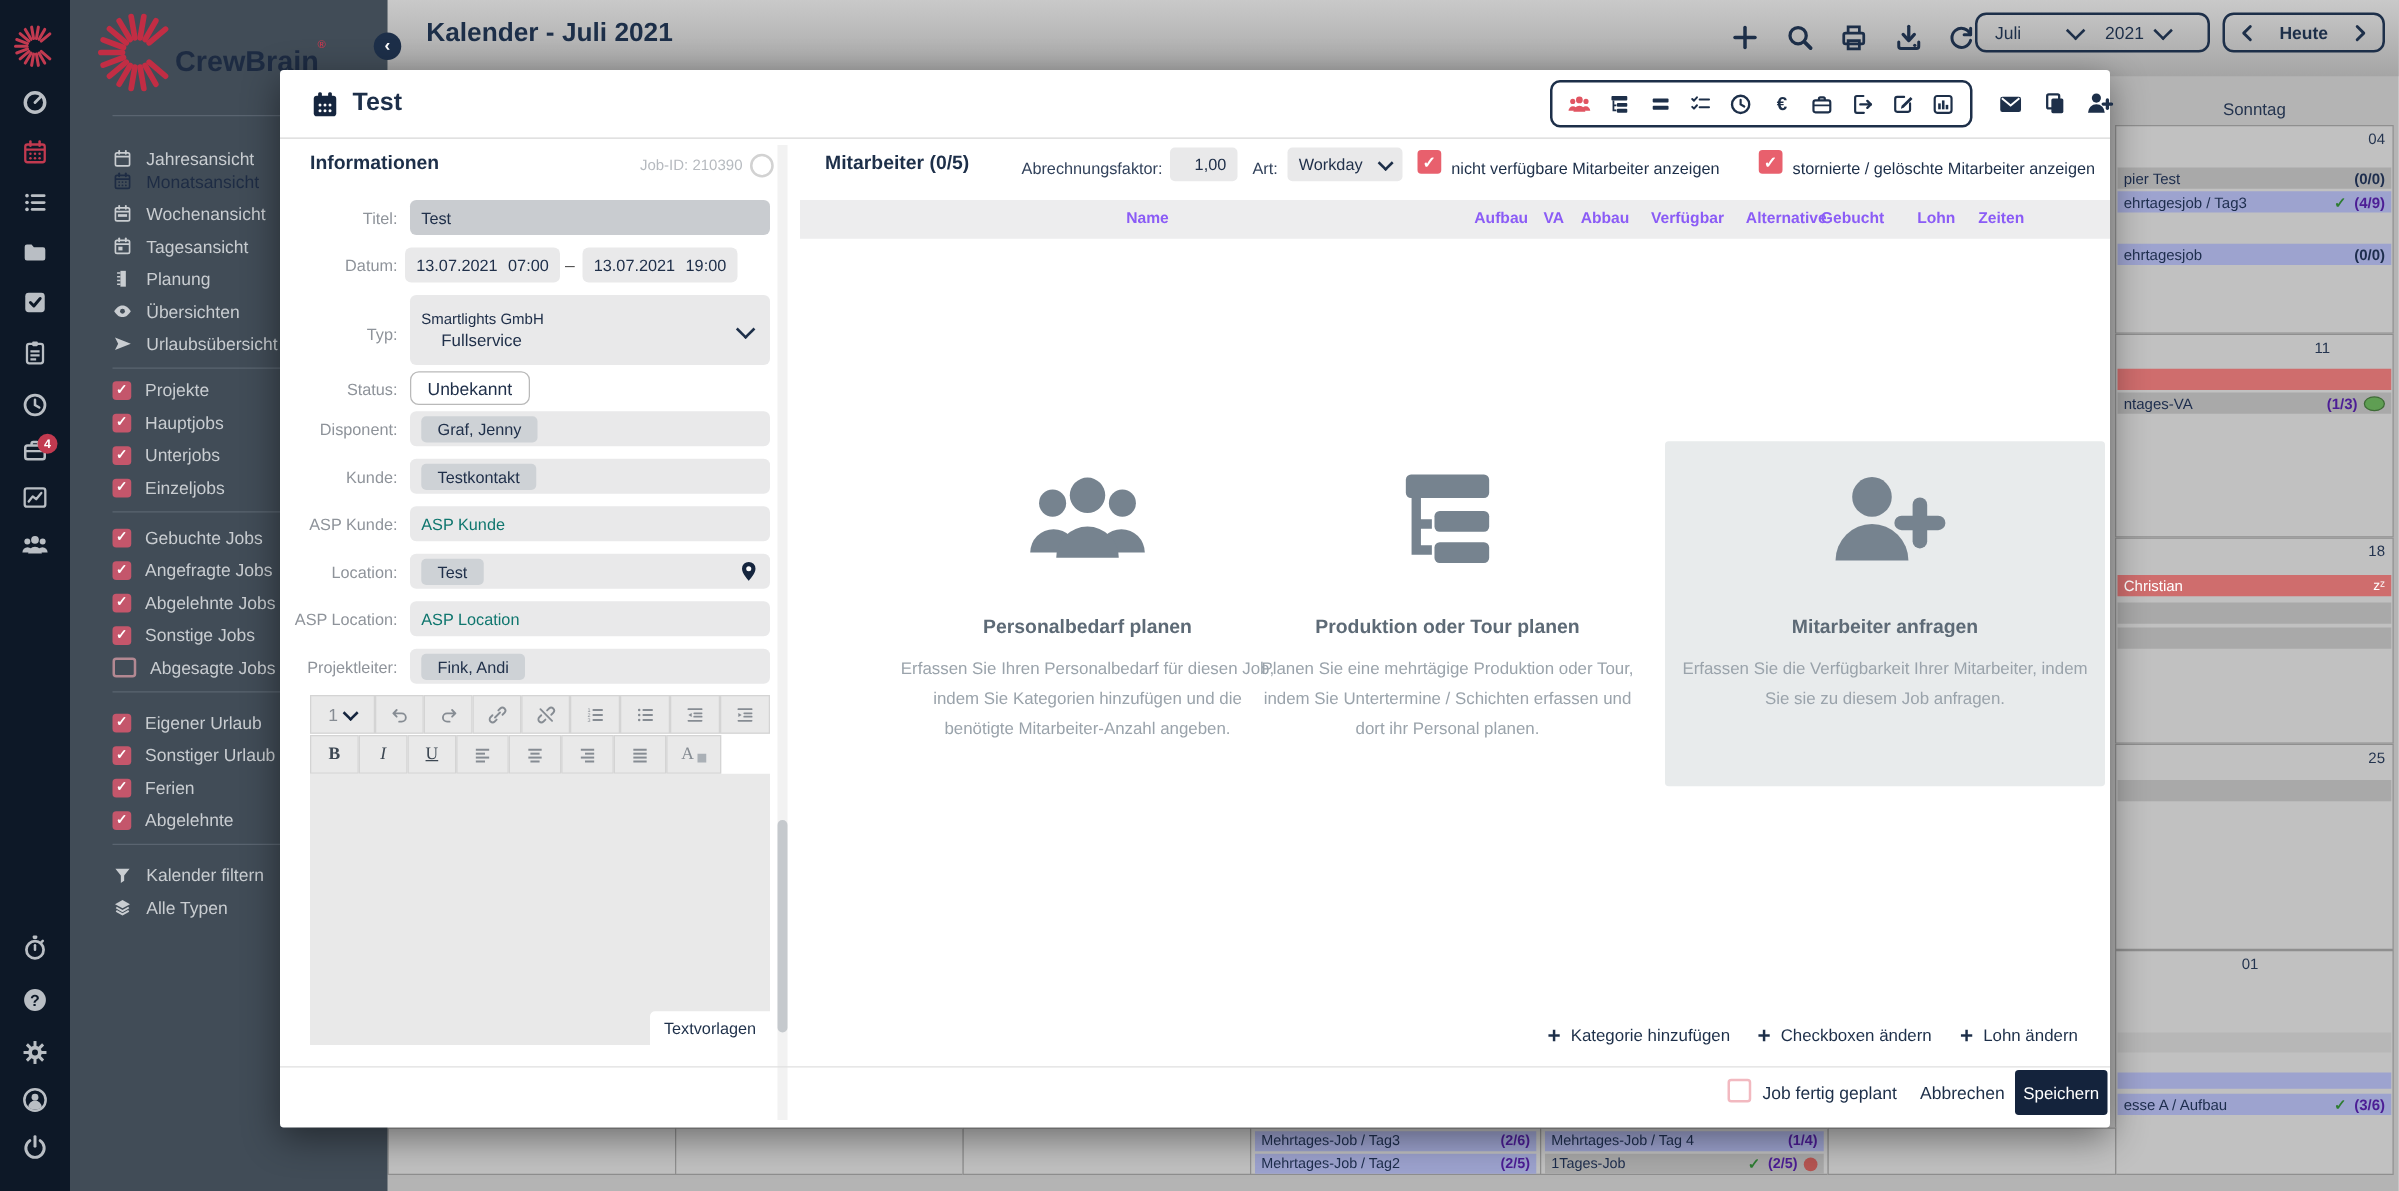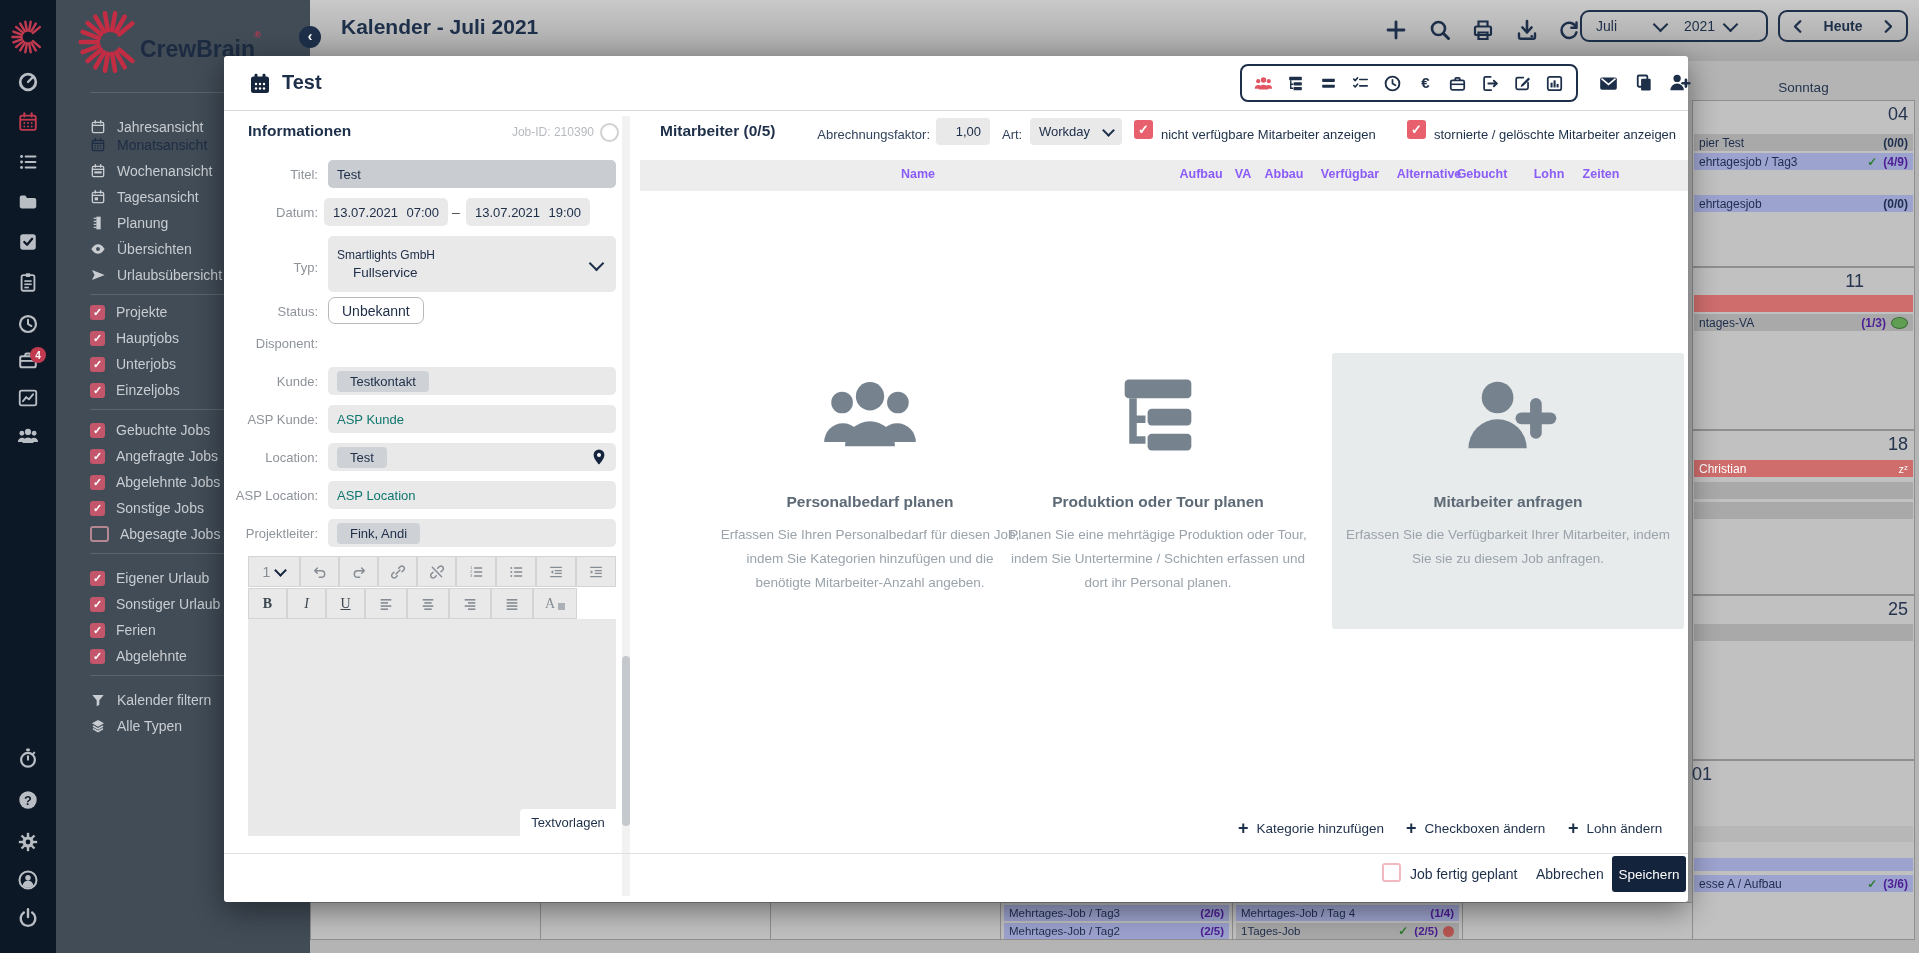--- a/index.html
+++ b/index.html
@@ -31,21 +31,21 @@
           background:linear-gradient(#c9c9c9,#a5a5a5);z-index:2}
   .htitle{position:absolute;left:31px;top:15px;font-size:21px;font-weight:bold;color:#1d2f49}
   .hic{position:absolute;top:18px;width:24px;height:24px;color:#1d2f49;cursor:pointer}
   .hbox{position:absolute;top:10px;height:32px;border:2px solid #1d2f49;border-radius:9px;
         display:flex;align-items:center;box-sizing:border-box;font-size:14px;color:#1d2f49}
   .chip-collapse{position:absolute;left:299px;top:26px;width:22px;height:22px;border-radius:50%;
         background:#1d2f49;color:#fff;z-index:6;display:flex;align-items:center;justify-content:center;
         font-size:14px;font-weight:bold;line-height:1;padding-bottom:2px;box-sizing:border-box}
   
   .ccell{position:absolute;background:#c1c1c1;border:1px solid #8f8f8f;box-sizing:border-box;z-index:1}
-  .dnum{position:absolute;font-size:18px;color:#24344f;z-index:2}
+  .dnum{position:absolute;font-size:12px;color:#24344f;z-index:2}
   .crow{position:absolute;height:17px;display:flex;align-items:center;padding:0 5px;
         font-size:12px;color:#1d2d4d;box-sizing:border-box;z-index:2;overflow:hidden;white-space:nowrap}
   .crow .t{flex:1 1 auto;overflow:hidden}
   .lav{background:#9da3cf}
   .grow{background:#a9a9a9}
   .glight{background:#b7b7b7}
   .redband{background:#cf6d6d;color:#fff}
   .cnt{font-weight:bold;margin-left:6px}
   .rd{color:#4c1d95}.nv{color:#1d2d4d}
   .gtick{color:#2e7d32;font-weight:bold;font-size:12px;margin-left:6px}
@@ -698,21 +698,21 @@
     <span style="margin-left:auto;font-size:11px">zᶻ</span>
   </div>
 <div class="crow grow" style="left:1694px;top:482px;width:219px"></div>
 <div class="crow grow" style="left:1694px;top:502px;width:219px"></div>
 
 <div class="ccell" style="left:1692px;top:595px;width:223px;height:165px"></div>
 <div class="dnum" style="left:1692px;top:599px;width:216px;text-align:right">25</div>
 <div class="crow grow" style="left:1694px;top:624px;width:219px"></div>
 
 <div class="ccell" style="left:1692px;top:760px;width:223px;height:180px"></div>
-<div class="dnum" style="left:1692px;top:764px;width:216px;text-align:left">01</div>
+<div class="dnum" style="left:1692px;top:764px;width:216px;text-align:center">01</div>
 <div class="crow glight" style="left:1694px;top:826px;width:219px;height:16px"></div>
 <div class="crow lav" style="left:1694px;top:858px;width:219px;height:13px"></div>
 <div class="crow lav" style="left:1694px;top:875px;width:219px">
     <span class="t">esse A / Aufbau</span>
     <span class="gtick">✓</span>
     <span class="cnt rd">(3/6)</span>
   </div>
 
 <div class="ccell" style="left:310px;top:902px;width:231px;height:38px"></div>
 <div class="ccell" style="left:540px;top:902px;width:231px;height:38px"></div>
@@ -813,20 +813,23 @@
     <span style="font-size:13.5px;padding-left:16px">Fullservice</span>
     <span class="chev" style="position:absolute;right:14px;top:22px"></span>
   </div>
 
   <div class="flabel" style="top:248px">Status:</div>
   <div style="position:absolute;left:104px;top:241px;height:27px;padding:0 13px;border:1.5px solid #b9b9b9;border-radius:7px;display:flex;align-items:center;font-size:14px;color:#20304a;box-sizing:border-box">
       <span>Unbekannt</span>
     </div>
 
   <div class="flabel" style="top:280px">Disponent:</div>
+  <div class="inp" style="top:273px">
+      <span class="chip">Graf, Jenny</span>
+    </div>
 
   <div class="flabel" style="top:318px">Kunde:</div>
   <div class="inp" style="top:311px">
       <span class="chip">Testkontakt</span>
     </div>
 
   <div class="flabel" style="top:356px">ASP Kunde:</div>
   <div class="inp" style="top:349px">
       <span class="ph">ASP Kunde</span>
     </div>

